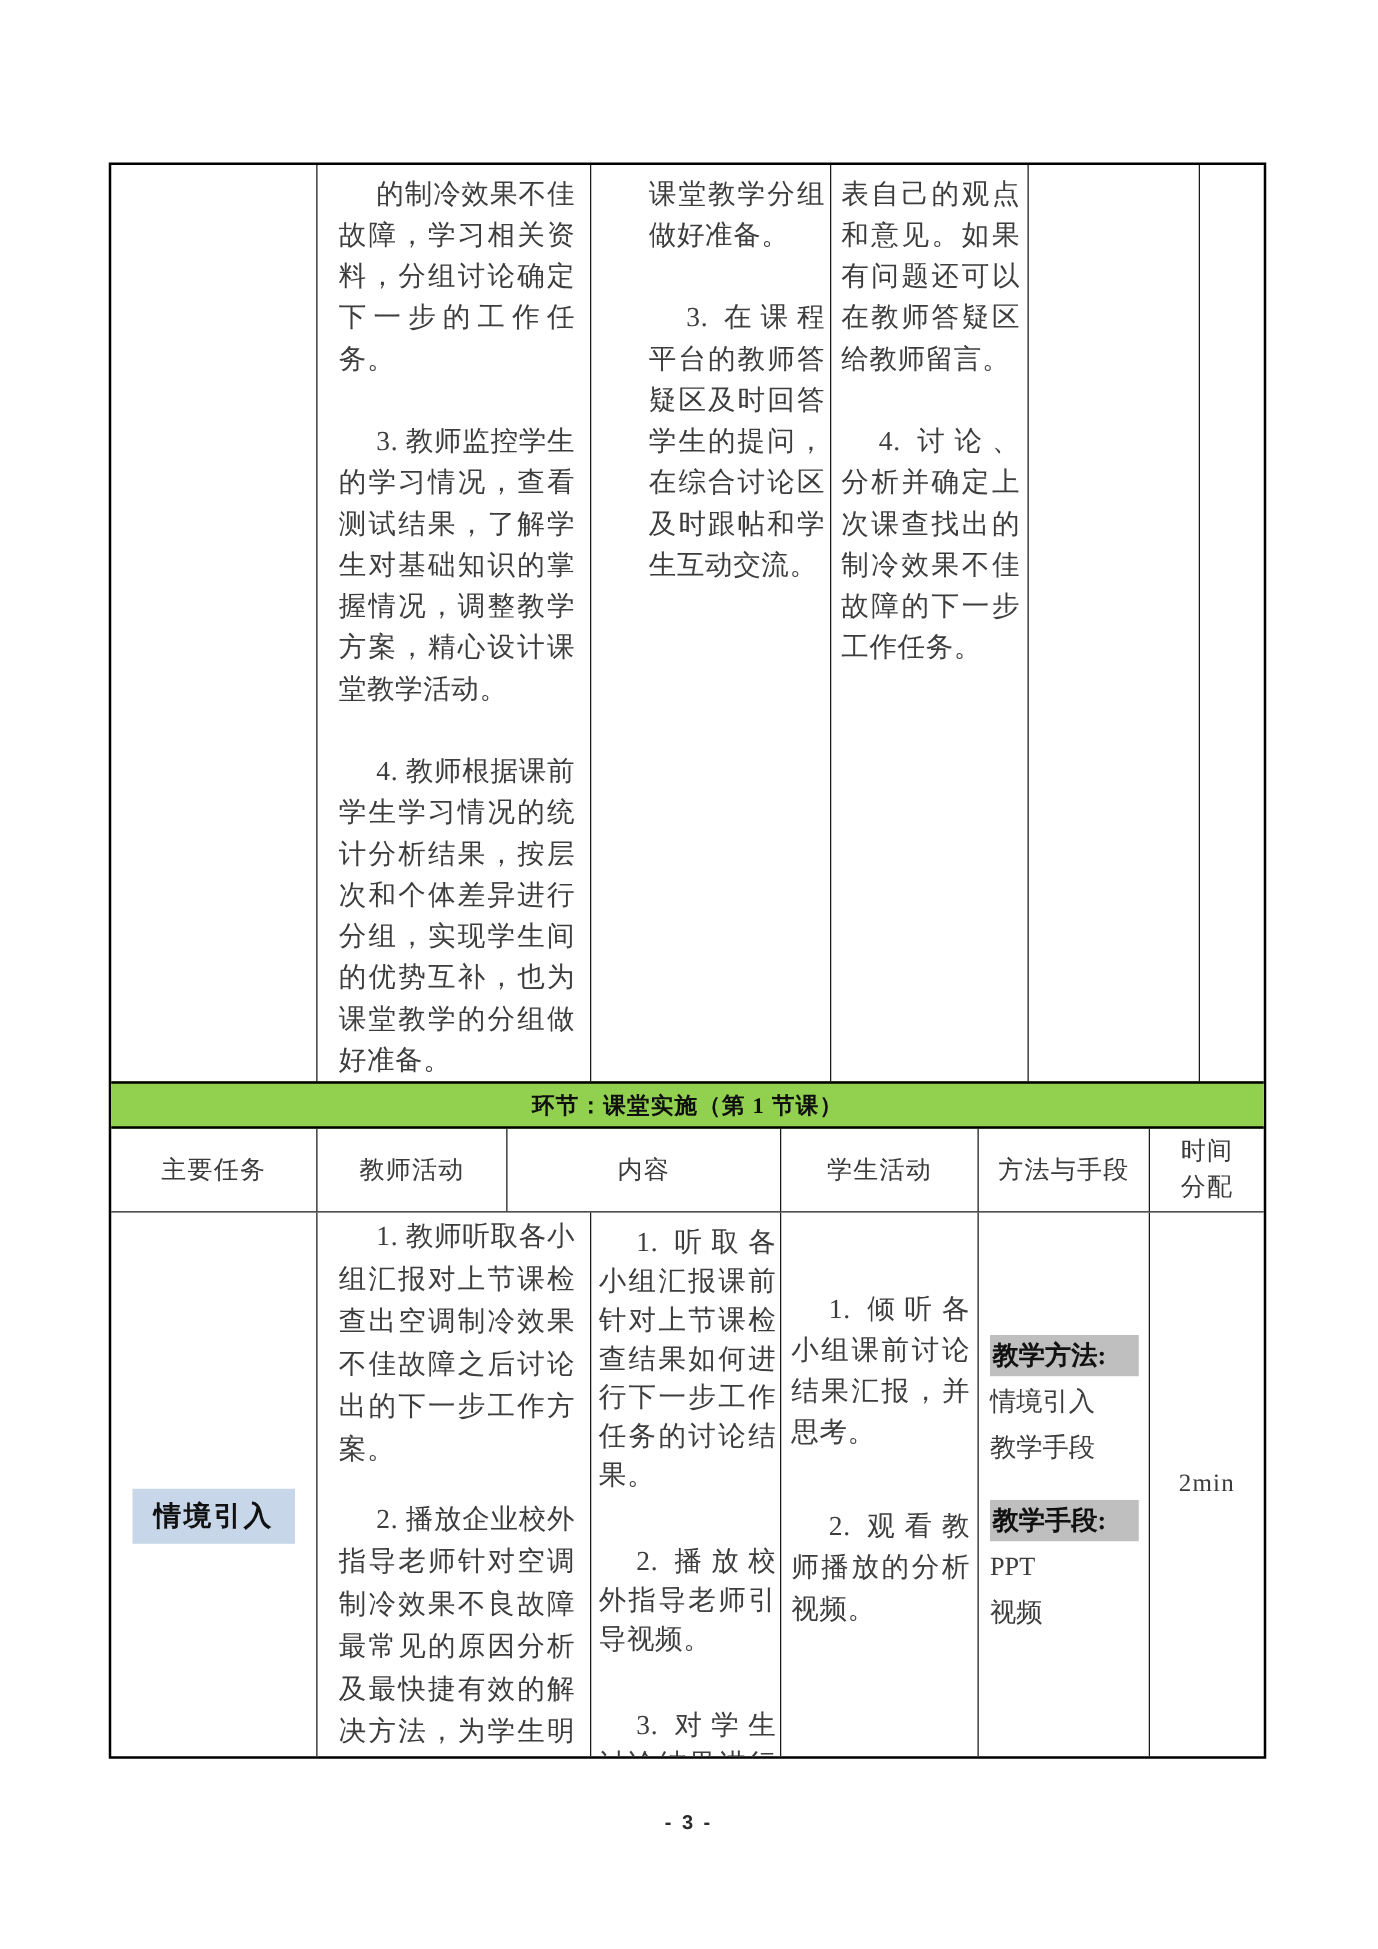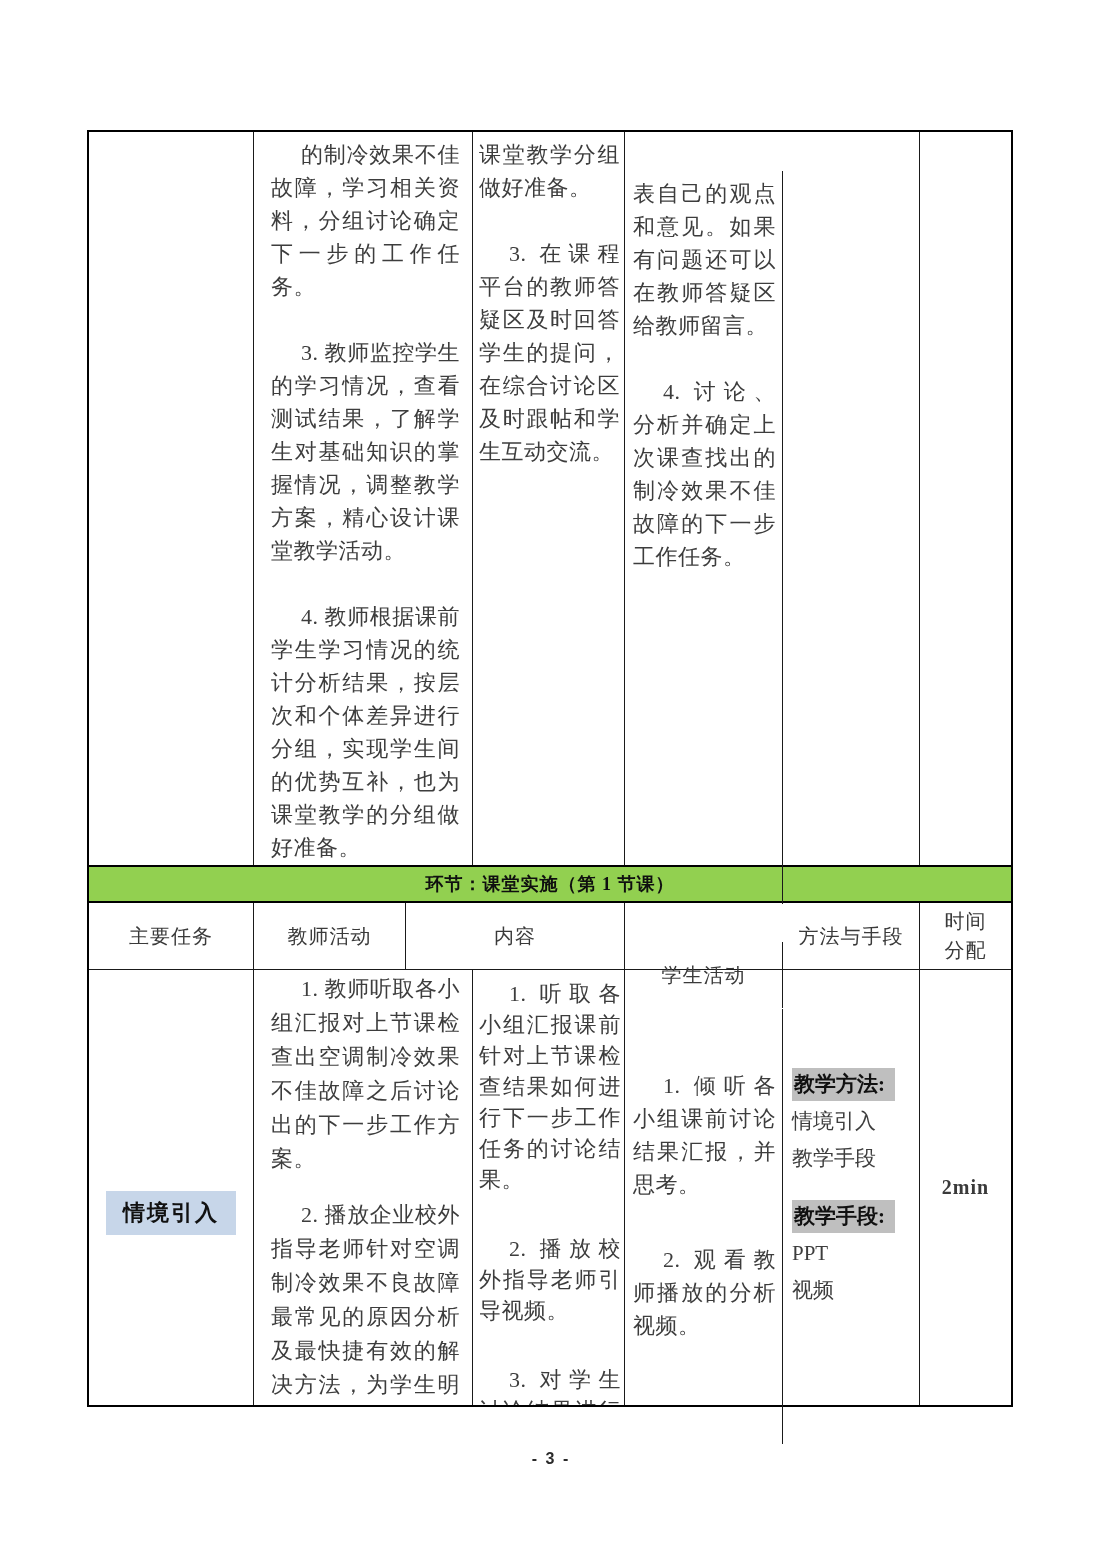--- a/index.html
+++ b/index.html
@@ -22,21 +22,21 @@
   .row-main   { height: 435px; }
   .cell {
     border-right: 1px solid #1a1a1a;
     overflow: hidden;
     height: 100%;
   }
   .cell:last-child { border-right: none; }
   .c1 { width: 165px; }
   .c2 { width: 219px; }
   .c3 { width: 152px; }
-  .c4 { width: 158px; margin-top: 39px; }
+  .c4 { width: 158px; }
   .c5 { width: 137px; }
   .c6 { flex: 1; }
 
   .banner {
     height: 38px;
     background: #92D050;
     border-top: 2px solid #000;
     border-bottom: 2px solid #000;
     display: flex; align-items: center; justify-content: center;
     font-size: 18px; font-weight: bold; color: #0f0f0f;
@@ -56,21 +56,21 @@
     text-align: justify;
     margin-bottom: 33px;
     letter-spacing: 0.5px;
   }
   .para:last-child { margin-bottom: 0; }
   .p-ind   { text-indent: 30px; }
   .p-flush { text-indent: 0; }
 
   
   .row-prev .c2 { padding: 6px 12px 0 17px; }
-  .row-prev .c3 { padding: 6px 4px 0 6px; }
+  .row-prev .c3 { padding: 6px 4px 0 6px; margin-left: 40px; }
   .row-prev .c4 { padding: 6px 6px 0 8px; }
 
   
   .row-main .c2 { padding: 2px 12px 0 17px; }
   .row-main .c2 .para { line-height: 34px; margin-bottom: 22px; }
   .row-main .c3 { padding: 8px 3px 0 6px; }
   .row-main .c3 .para { line-height: 31px; margin-bottom: 38px; }
   .row-main .c4 { padding: 0 6px 0 8px; display: flex; flex-direction: column; justify-content: center; }
   .row-main .c4 .para { line-height: 33px; margin-bottom: 42px; }
   .row-main .c1 { display: flex; align-items: center; justify-content: center; }
@@ -84,25 +84,25 @@
     padding: 7px 17px;
     margin-top: 50px;
     letter-spacing: 2px;
     white-space: nowrap;
   }
   .methods-block { font-size: 21px; line-height: 37px; color: #3d3d3d; }
   .methods-block + .methods-block { margin-top: 21px; }
   .label-gray {
     background: #BFBFBF;
     font-weight: bold; color: #111;
-    padding: 1px 10px 1px 2px;
+    padding: 1px 26px 1px 2px;
     display: inline-block;
     line-height: 31px;
   }
-  .time-cell { font-size: 20px; color: #3a3a3a; letter-spacing: 1px; font-weight: bold; }
+  .time-cell { font-size: 20px; color: #3a3a3a; letter-spacing: 1px; }
 
   .page-number {
     position: absolute; top: 1450px; left: 0; width: 100%;
     text-align: center;
     font-family: "Liberation Sans", "DejaVu Sans", sans-serif;
     font-size: 16px; font-weight: bold; color: #2b2b2b;
     letter-spacing: 2px;
   }
 </style>
 </head>

